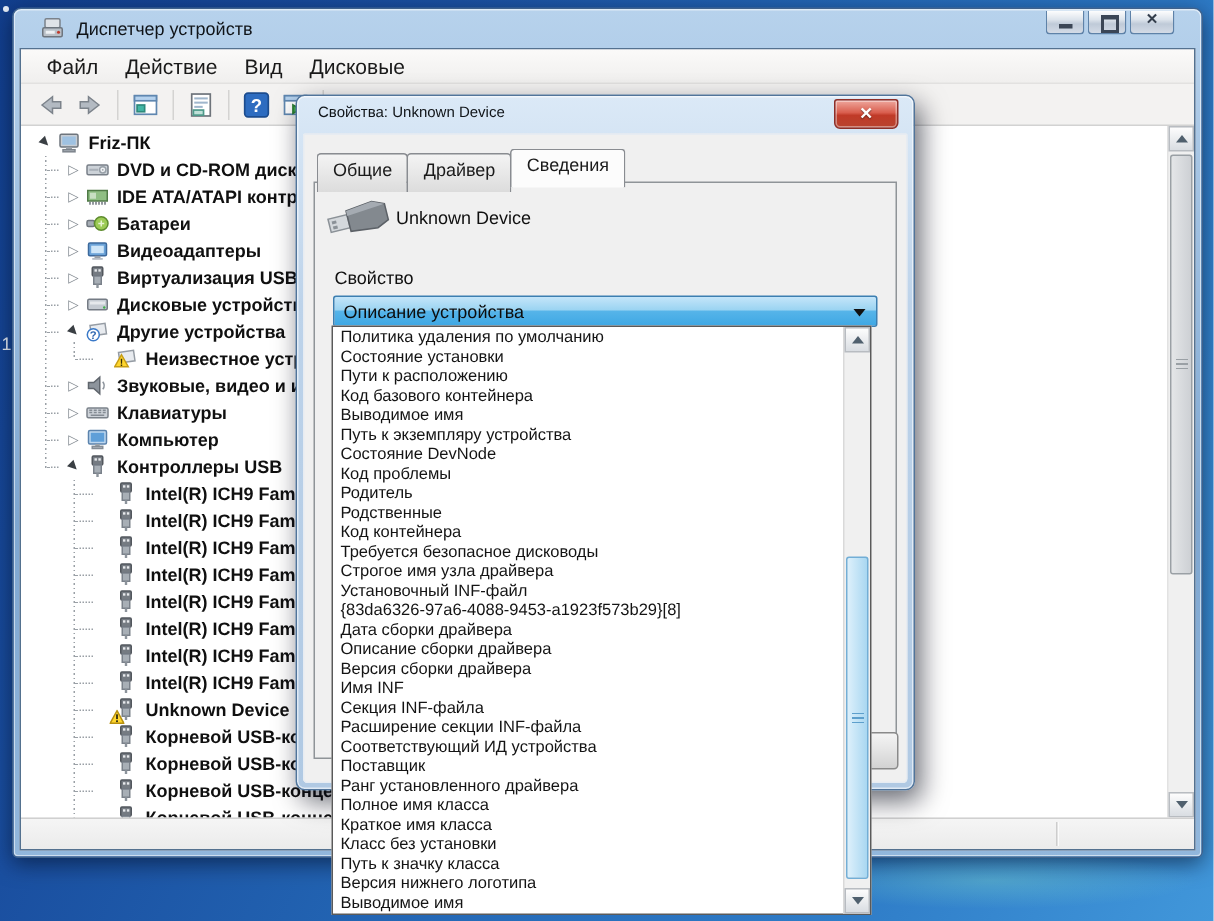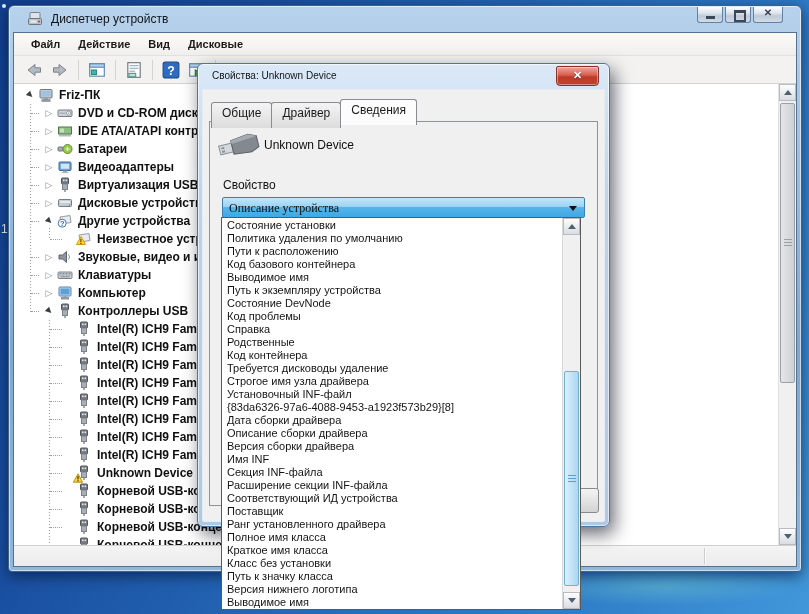--- a/index.html
+++ b/index.html
@@ -23,21 +23,21 @@
   .mtitle .ttext{position:absolute;left:42px;top:6px;font-size:12px;color:#101418;}
   .caps{position:absolute;top:1px;right:18px;display:flex;gap:2px;}
   .cap{width:26px;height:16px;border:1px solid #5e82a8;border-top:none;border-radius:0 0 3px 3px;
     background:linear-gradient(#fefefe,#dde4ec 40%,#bfcad8 60%,#d3dbe6);position:relative;padding:0;}
   .cap.close{width:30px;}
   .cap .g-min{position:absolute;left:8px;bottom:3px;width:9px;height:3px;background:#3b4656;}
   .cap .g-max{position:absolute;left:8px;top:3px;width:8px;height:7px;border:2px solid #3b4656;border-top-width:3px;}
   .cap.close::before{content:"✕";position:absolute;left:0;right:0;top:0px;text-align:center;font-size:10px;font-weight:bold;color:#343e4c;}
   .mclient{position:absolute;left:4px;top:26px;width:782px;height:533px;border:1px solid #54718f;background:#f0f0f0;}
   .menubar{height:22px;background:linear-gradient(#fbfaf9,#f0efee);border-bottom:1px solid #e2e1e0;display:flex;align-items:center;padding-left:8px;}
-  .menu-item{font-size:11px;color:#1a1a1a;padding:2px 9px;font-weight:bold;}
+  .menu-item{font-size:14px;color:#1a1a1a;padding:2px 9px;}
   .toolbar{height:27px;background:#f3f2f1;border-bottom:1px solid #d2d2d2;display:flex;align-items:center;padding-left:8px;gap:2px;}
   .tbtn{width:24px;height:22px;border:none;background:transparent;padding:1px;}
   .tbicon{display:block;width:18px;height:18px;margin:0 auto;}
   .tbicon svg{width:18px;height:18px;display:block;}
   .tbsep{width:1px;height:20px;background:#d4d3d2;margin:0 4px;}
   .content{position:relative;height:461px;background:#fff;overflow:hidden;}
   .tree{position:absolute;left:0;top:2px;right:17px;bottom:0;overflow:hidden;}
   .trow{position:relative;height:18px;display:flex;align-items:center;white-space:nowrap;}
   .trow.l0{padding-left:8px;}
   .trow.l1{padding-left:27px;}
@@ -82,21 +82,21 @@
     background:linear-gradient(#f4f4f4,#dcdcdc);border-radius:3px 3px 0 0;margin-right:-1px;position:relative;top:2px;}
   .dtab.active{background:#fcfcfc;top:-1px;padding-bottom:8px;z-index:4;}
   .dpanel{position:absolute;left:11px;top:57px;width:389px;height:385px;background:#f0f0f0;border:1px solid #8f9498;box-sizing:border-box;z-index:2;}
   .dbigico{position:absolute;left:20px;top:66px;width:44px;height:30px;z-index:3;}
   .dbigico svg{width:44px;height:30px;display:block;}
   .ddevname{position:absolute;left:66px;top:74px;font-size:12px;color:#101010;z-index:3;}
   .dproplabel{position:absolute;left:25px;top:114px;font-size:12px;color:#101010;z-index:3;}
   .dcombo{position:absolute;left:24px;top:133px;width:363px;height:21px;z-index:3;box-sizing:border-box;
     border:1px solid #3c7fb1;border-radius:2px;
     background:linear-gradient(#c4e5f9 0%,#9bd4f2 45%,#56b4e9 50%,#3fa8e4 100%);}
-  .dcombo .cval{position:absolute;left:6px;top:3px;font-size:12px;color:#0d0d0d;font-family:Liberation Serif, serif;}
+  .dcombo .cval{position:absolute;left:6px;top:3px;font-size:12px;color:#0d0d0d;}
   .dcombo .carr{position:absolute;right:7px;top:8px;width:0;height:0;border-left:4px solid transparent;border-right:4px solid transparent;border-top:5px solid #111;}
   .okfrag{position:absolute;left:323px;top:424px;width:76px;height:23px;border:1px solid #8a8a8a;border-radius:3px;
     background:linear-gradient(#f4f4f4,#e4e4e4 50%,#d2d2d2);z-index:3;}
 
   
   .ddlist{position:absolute;left:221px;top:217px;width:360px;height:393px;background:#fff;border:1px solid #5a5a5a;box-sizing:border-box;z-index:50;}
   .opts{position:absolute;left:0;top:1px;right:17px;bottom:0;overflow:hidden;}
   .opt{height:13px;line-height:13px;font-size:11px;color:#141414;padding-left:5px;white-space:nowrap;}
   .dsb{position:absolute;right:0;top:0;bottom:0;width:17px;background:#f0f0f0;border-left:1px solid #d9d9d9;}
   .dthumb{position:absolute;left:1px;top:153px;width:15px;height:215px;border:1px solid #72aed6;border-radius:2px;
@@ -572,32 +572,32 @@
   <span class="dproplabel">Свойство</span>
   <div class="dcombo">
     <span class="cval">Описание устройства</span>
     <span class="carr"></span>
   </div>
   <div class="okfrag"></div>
 </div>
 
 <div class="ddlist">
   <div class="opts" id="optlist">
+      <div class="opt">Политика удаления по умолчанию</div>
       <div class="opt">Состояние установки</div>
-      <div class="opt">Политика удаления по умолчанию</div>
       <div class="opt">Пути к расположению</div>
       <div class="opt">Код базового контейнера</div>
       <div class="opt">Выводимое имя</div>
       <div class="opt">Путь к экземпляру устройства</div>
       <div class="opt">Состояние DevNode</div>
       <div class="opt">Код проблемы</div>
-      <div class="opt">Справка</div>
+      <div class="opt">Родитель</div>
       <div class="opt">Родственные</div>
       <div class="opt">Код контейнера</div>
-      <div class="opt">Требуется дисководы удаление</div>
+      <div class="opt">Требуется безопасное дисководы</div>
       <div class="opt">Строгое имя узла драйвера</div>
       <div class="opt">Установочный INF-файл</div>
       <div class="opt">{83da6326-97a6-4088-9453-a1923f573b29}[8]</div>
       <div class="opt">Дата сборки драйвера</div>
       <div class="opt">Описание сборки драйвера</div>
       <div class="opt">Версия сборки драйвера</div>
       <div class="opt">Имя INF</div>
       <div class="opt">Секция INF-файла</div>
       <div class="opt">Расширение секции INF-файла</div>
       <div class="opt">Соответствующий ИД устройства</div>

